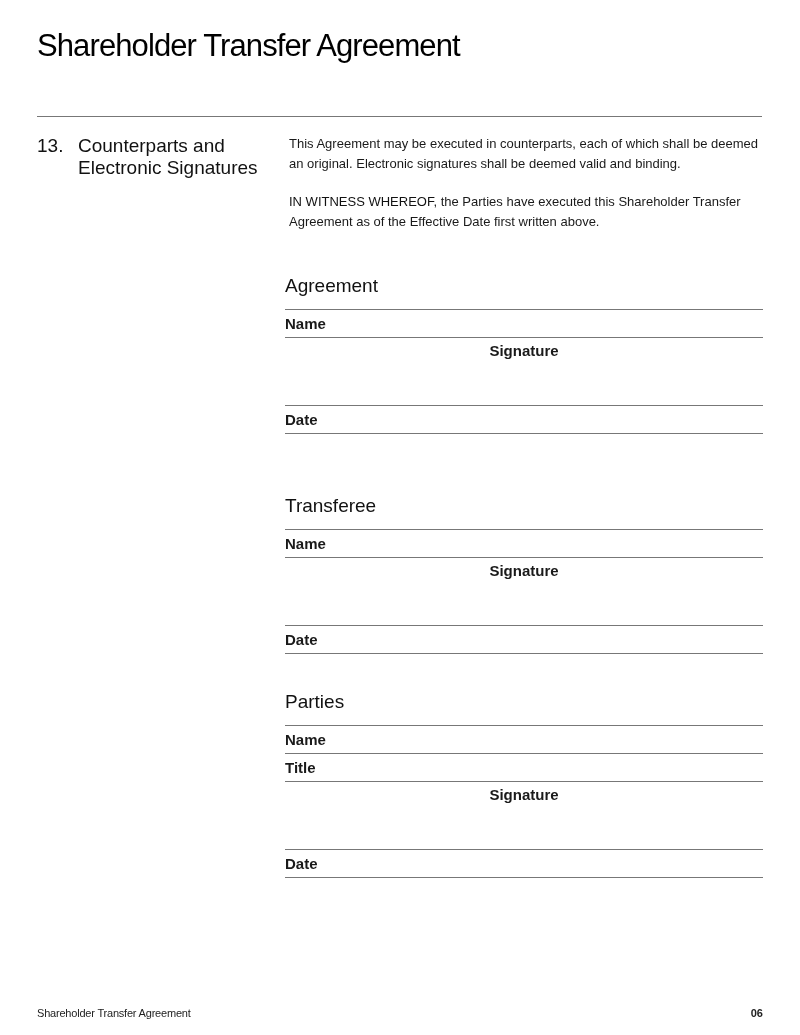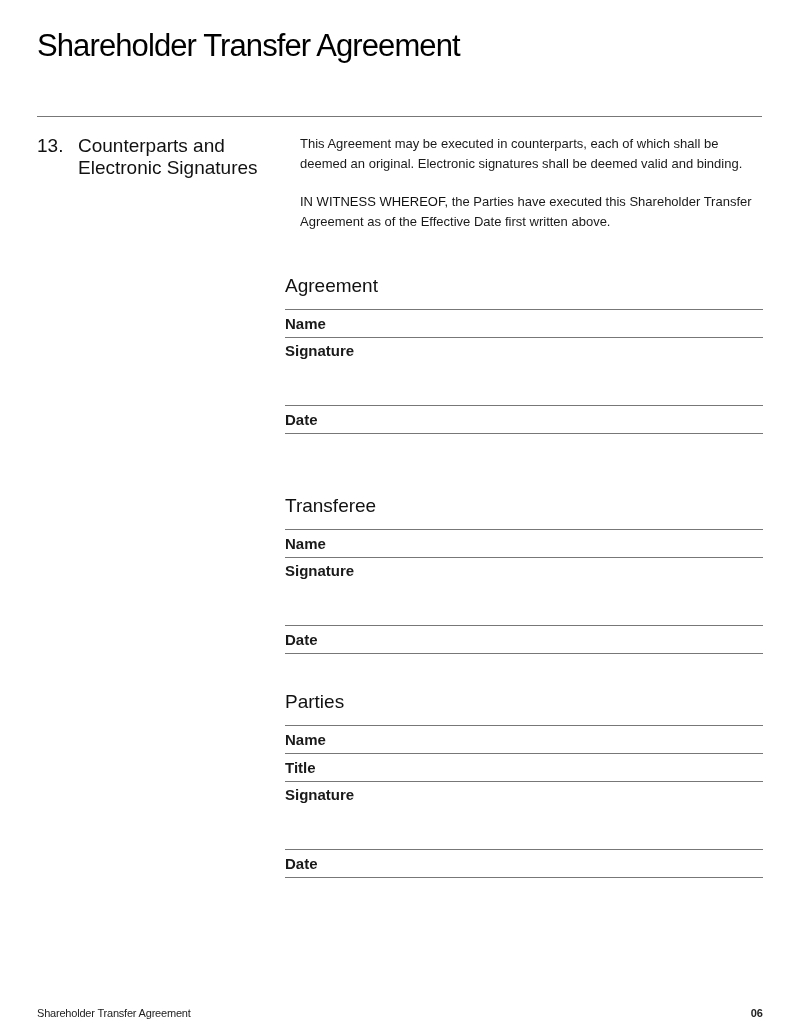--- a/index.html
+++ b/index.html
@@ -21,34 +21,34 @@
       font-size: 19px; color: #111;
     }
     .section-heading {
       position: absolute; left: 78px; top: 135px; width: 190px;
       font-size: 19px; line-height: 22px; color: #111;
     }
     .body-col {
       position: absolute; left: 285px; top: 134px; width: 478px;
     }
     .para {
-      font-size: 13px; line-height: 19.5px; margin: 0 0 19px 15px; color: #1a1a1a;
+      font-size: 13px; line-height: 19.5px; margin: 0 0 19px 4px; color: #1a1a1a;
     }
     .para b { font-weight: normal; color: #111; }
     .sig-block { position: absolute; left: 285px; width: 478px; }
     .sig-heading {
       font-size: 19px; color: #111; margin: 0; height: 34px; line-height: 22px;
     }
     .sig-line { border-top: 1.3px solid #777; }
     .sig-row {
       font-size: 15px; font-weight: bold; color: #1a1a1a;
       height: 28px; line-height: 28px; border-bottom: 1.3px solid #777;
       box-sizing: border-box; padding-top: 0;
     }
-    .sig-row.tall { height: 68px; line-height: 26px; }
+    .sig-row.tall { height: 68px; line-height: 26px; text-align: center; }
     .footer-left {
       position: absolute; left: 37px; top: 1007px; font-size: 11px; color: #222;
       letter-spacing: -0.2px;
     }
     .footer-right {
       position: absolute; right: 37px; top: 1007px; font-size: 11px; color: #222; font-weight: bold;
     }
   </style>
 </head>
 <body>

